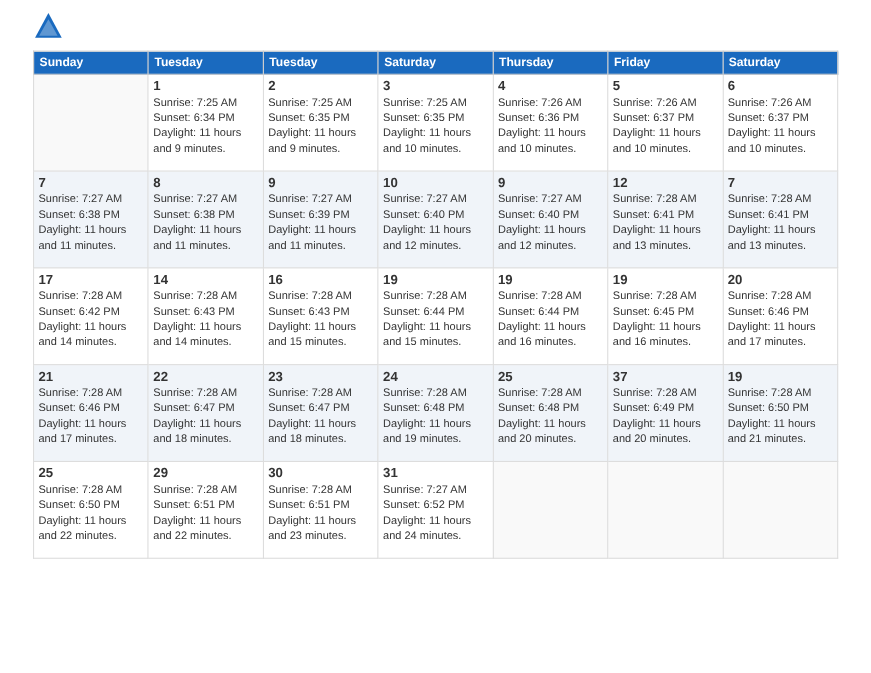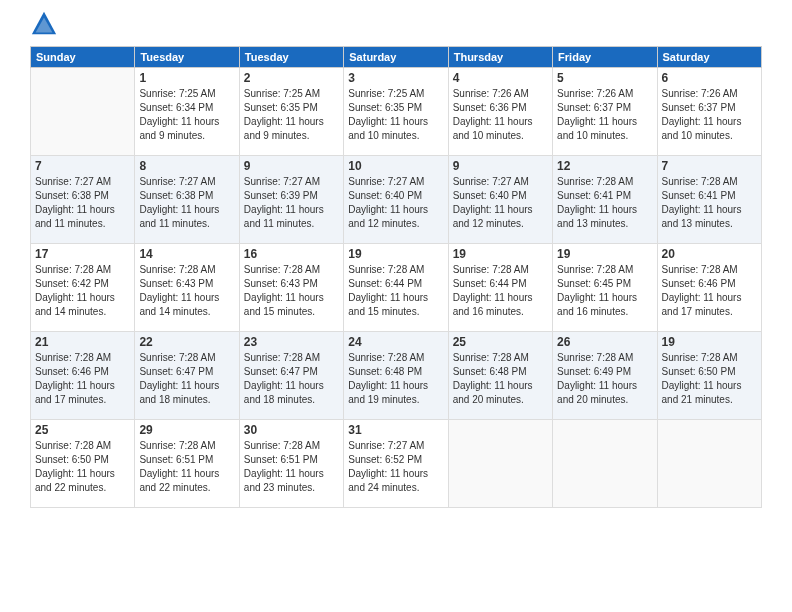--- a/index.html
+++ b/index.html
@@ -236,21 +236,21 @@
           </td>
           <td>
             <span class="day-num">24</span>
             <div class="day-info">Sunrise: 7:28 AM<br>Sunset: 6:48 PM<br>Daylight: 11 hours and 19 minutes.</div>
           </td>
           <td>
             <span class="day-num">25</span>
             <div class="day-info">Sunrise: 7:28 AM<br>Sunset: 6:48 PM<br>Daylight: 11 hours and 20 minutes.</div>
           </td>
           <td>
-            <span class="day-num">26</span>
+            <span class="day-num">37</span>
             <div class="day-info">Sunrise: 7:28 AM<br>Sunset: 6:49 PM<br>Daylight: 11 hours and 20 minutes.</div>
           </td>
           <td>
             <span class="day-num">19</span>
             <div class="day-info">Sunrise: 7:28 AM<br>Sunset: 6:50 PM<br>Daylight: 11 hours and 21 minutes.</div>
           </td>
         </tr>
         <tr>
           <td>
             <span class="day-num">25</span>

